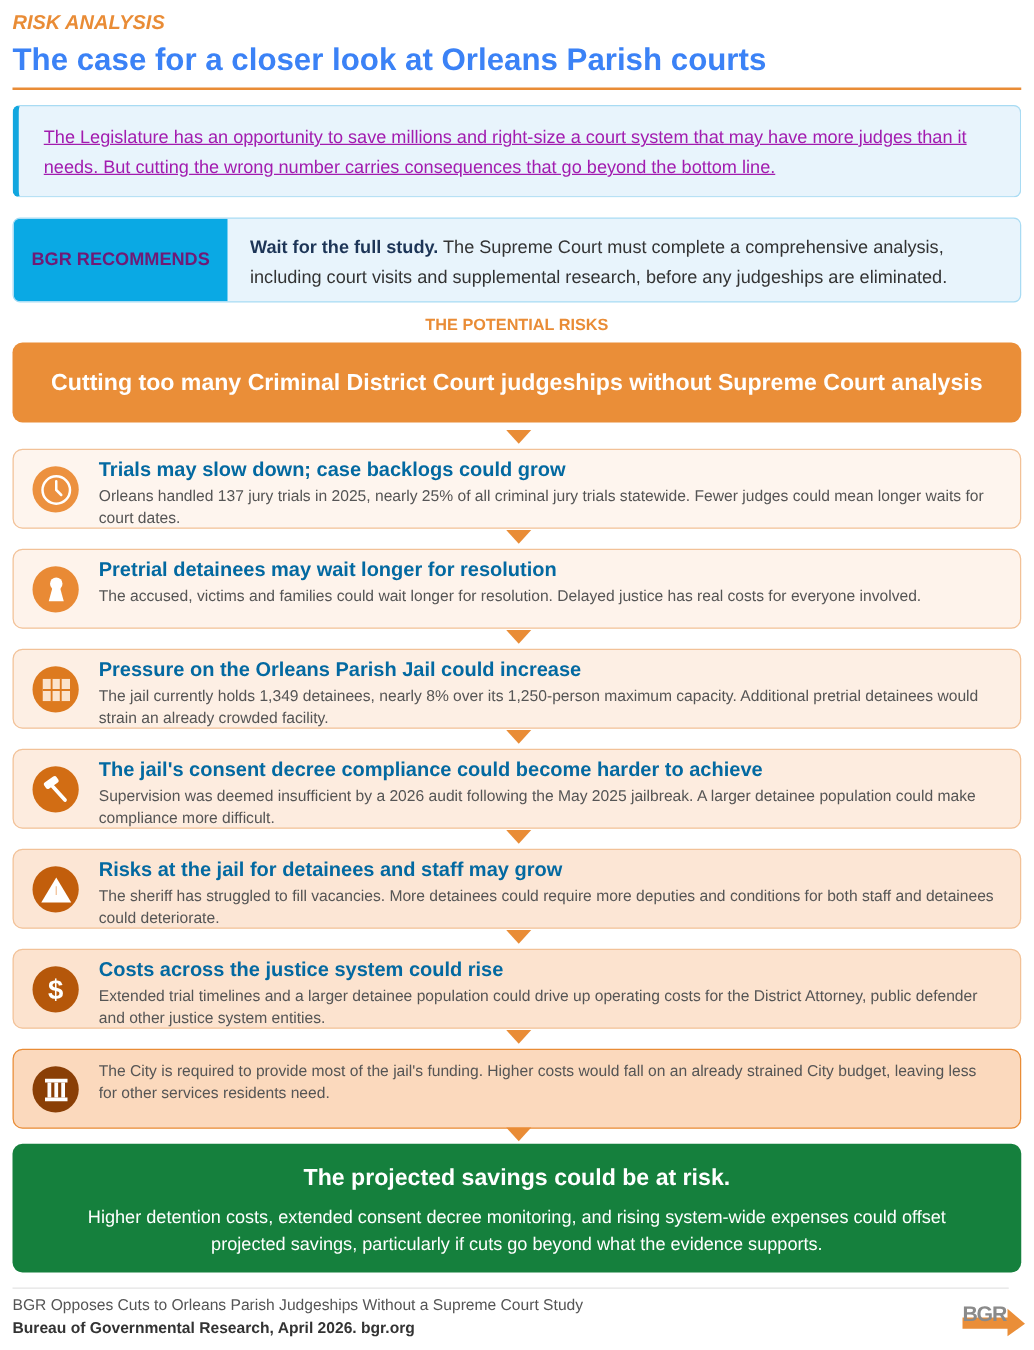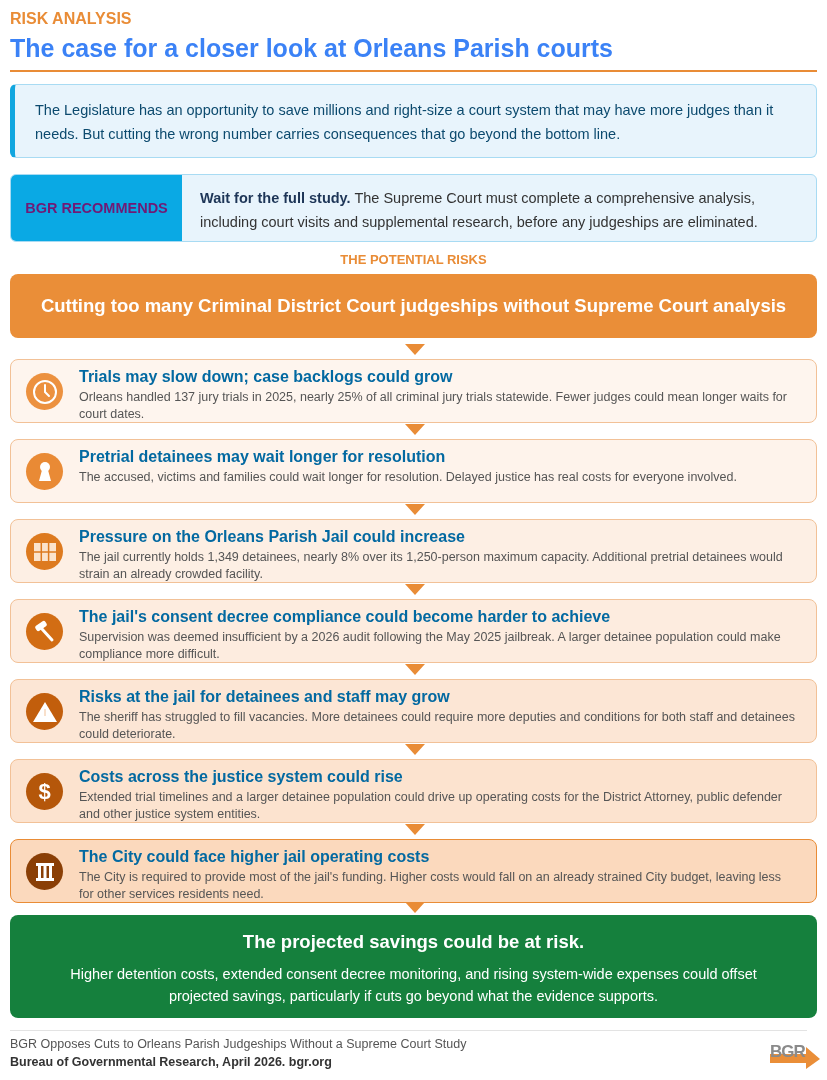--- a/index.html
+++ b/index.html
@@ -1,23 +1,23 @@
 <!DOCTYPE html>
 <html><head>
 <meta charset="utf-8">
 <style>
   * { box-sizing: border-box; margin: 0; padding: 0; }
   html, body { width: 827px; height: 1080px; background: #ffffff; overflow: hidden; }
   body { font-family: "Liberation Sans", sans-serif; color: #222; position: relative; }
 
-  .kicker { position: absolute; left: 10px; top: 10px; font-size: 16px; font-weight: bold; color: #e98c36; letter-spacing: 0; }
+  .kicker { position: absolute; left: 10px; top: 10px; font-size: 16px; font-weight: bold; color: #e98c36; letter-spacing: 0; font-style: italic; }
   .title { position: absolute; left: 10px; top: 34px; font-size: 25px; font-weight: bold; color: #3b82f6; }
   .title-rule { position: absolute; left: 10px; top: 70px; width: 807px; height: 2px; background: #e98c36; }
 
-  .intro { position: absolute; left: 10px; top: 84px; width: 807px; height: 74px; background: #e8f4fc; border: 1px solid #a8dbf3; border-left: 5px solid #11a6df; border-radius: 6px; padding: 13px 20px 0 20px; font-size: 14.5px; line-height: 24px; color: #0c4a6e; }
+  .intro { position: absolute; left: 10px; top: 84px; width: 807px; height: 74px; background: #e8f4fc; border: 1px solid #a8dbf3; border-left: 5px solid #11a6df; border-radius: 6px; padding: 13px 20px 0 20px; font-size: 14.5px; line-height: 24px; color: #a21caf; text-decoration: underline; }
 
   .rec { position: absolute; left: 10px; top: 174px; width: 807px; height: 68px; border: 1px solid #a8dbf3; border-radius: 6px; background: #e8f4fc; overflow: hidden; display: flex; }
   .rec-label { width: 171px; background: #0aa9e4; color: #701a75; font-weight: bold; font-size: 14.5px; display: flex; align-items: center; justify-content: center; }
   .rec-text { flex: 1; padding: 11px 14px 0 18px; font-size: 14.5px; line-height: 24px; color: #333; }
   .rec-text b { color: #1d3557; }
 
   .section-label { position: absolute; left: 0; top: 252px; width: 827px; text-align: center; font-size: 13px; font-weight: bold; color: #e98c36; }
 
   .banner { position: absolute; left: 10px; top: 274px; width: 807px; height: 64px; background: #ea8e38; border-radius: 8px; color: #fff; font-weight: bold; font-size: 18.5px; display: flex; align-items: center; justify-content: center; }
 
@@ -151,21 +151,20 @@
   <div class="icon" style="background:#8a3f06">
     <svg width="22" height="22" viewBox="0 0 22 22">
         <rect x="2" y="2" width="18" height="3" fill="#fff"></rect>
         <rect x="2" y="17" width="18" height="3" fill="#fff"></rect>
         <rect x="4" y="5" width="3" height="12" fill="#fff"></rect>
         <rect x="9.5" y="5" width="3" height="12" fill="#fff"></rect>
         <rect x="15" y="5" width="3" height="12" fill="#fff"></rect>
       </svg>
   </div>
   <div class="body">
-    <div class="h">The City could face higher jail operating costs</div>
     <div class="p">The City is required to provide most of the jail's funding. Higher costs would fall on an already strained City budget, leaving less for other services residents need.</div>
   </div>
 </div>
 <div class="arrow" style="top:902px"></div>
 
 <div class="final">
   <div class="h">The projected savings could be at risk.</div>
   <div class="p">Higher detention costs, extended consent decree monitoring, and rising system-wide expenses could offset projected savings, particularly if cuts go beyond what the evidence supports.</div>
 </div>
 

